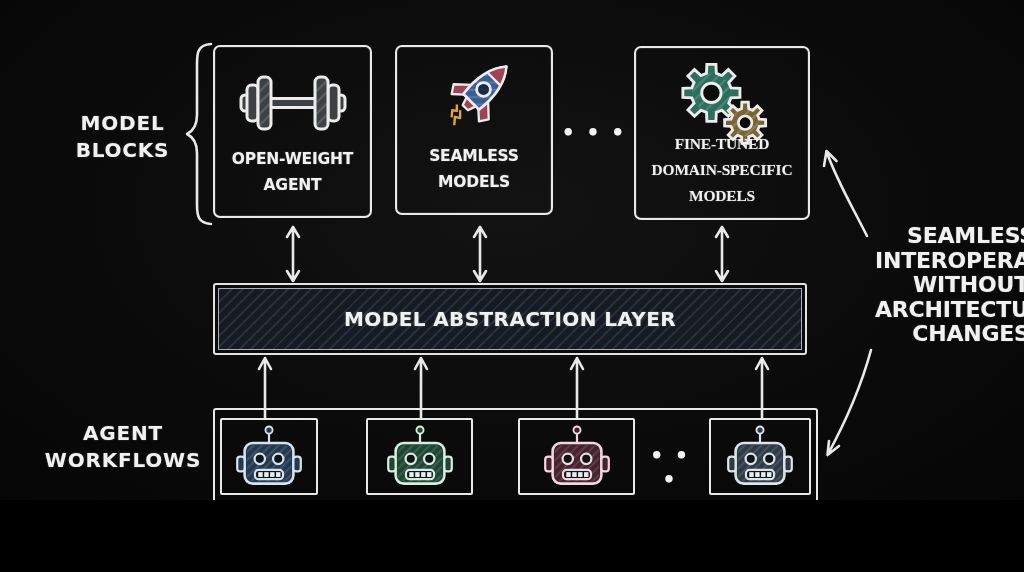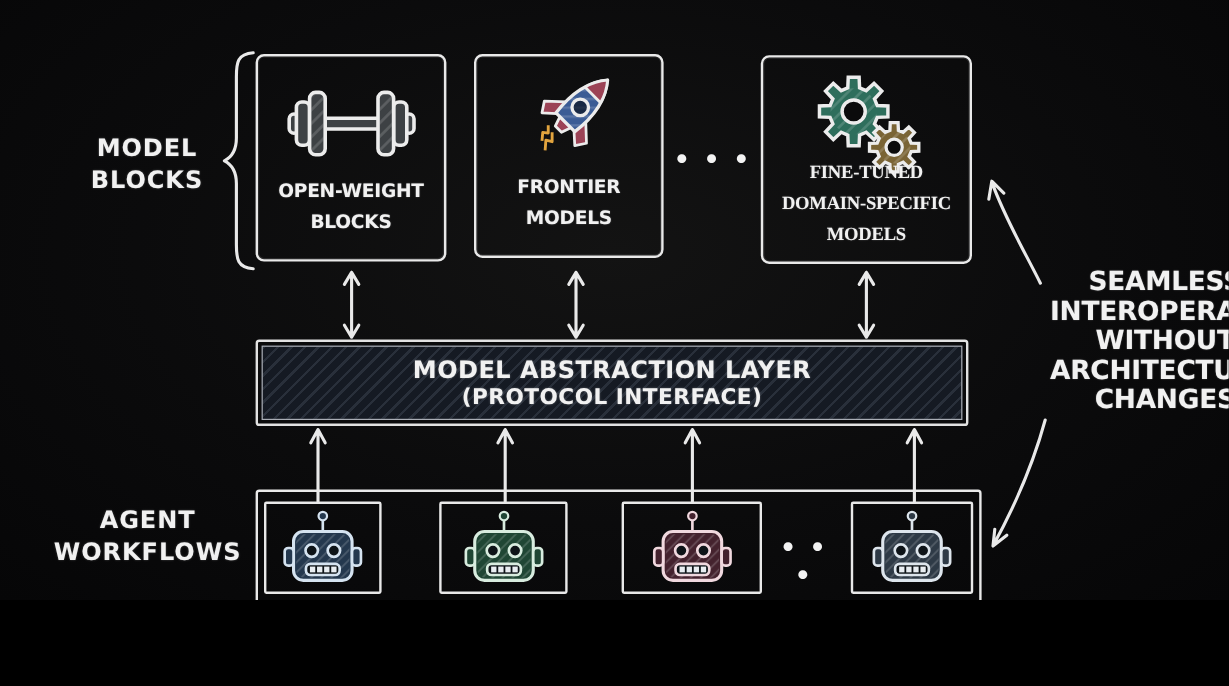--- a/index.html
+++ b/index.html
@@ -135,40 +135,40 @@
           <rect x="9" y="20" width="11" height="36" rx="4.5"></rect>
           <rect x="90" y="20" width="11" height="36" rx="4.5"></rect>
           <rect x="20" y="12" width="13" height="52" rx="5"></rect>
           <rect x="77" y="12" width="13" height="52" rx="5"></rect>
         </g>
         <rect x="21.5" y="13.5" width="10" height="49" rx="4" fill="url(#hatch)"></rect>
         <rect x="78.5" y="13.5" width="10" height="49" rx="4" fill="url(#hatch)"></rect>
       </svg>
     </div>
     <div class="label ctr pre">OPEN-WEIGHT
-BLOCKS</div>
+AGENT</div>
   </div>
 
   <div id="model-box-2" class="abs model-box">
     <div class="icon-wrap">
       <svg class="icon-rocket" viewBox="0 0 100 100">
         <g transform="translate(54,46) rotate(45)" stroke="#ececec" stroke-width="3" stroke-linejoin="round">
           <path d="M-12,-4 L-27,10 L-21,19 L-11,10 Z" stroke-width="2.5" fill="#9c4356"></path>
           <path d="M12,-4 L27,10 L21,19 L11,10 Z" stroke-width="2.5" fill="#9c4356"></path>
           <path d="M-7,10 L7,10 L4,19 L-4,19 Z" stroke-width="2.5" fill="#9c4356"></path>
           <path d="M0,-44 C11,-31 15,-12 12,10 L-12,10 C-15,-12 -11,-31 0,-44 Z" fill="#3b5c95"></path>
           <path d="M0,-44 C11,-31 15,-12 12,10 L-12,10 C-15,-12 -11,-31 0,-44 Z" fill="url(#hatch)" stroke="none"></path>
           <path d="M0,-44 C5.5,-37.5 8.5,-31 10,-25 L-10,-25 C-8.5,-31 -5.5,-37.5 0,-44 Z" stroke-width="2.5" fill="#9c4356"></path>
           <circle cx="0" cy="-9" r="7.5" fill="rgba(8,14,24,0.65)"></circle>
           <path d="M-2,25 L4,31 L-1,34 L5,41" fill="none" stroke-width="2.6" stroke="#e2a43e"></path>
           <path d="M-9,23 L-4,28 L-8,31 L-3,37" fill="none" stroke-width="2.6" stroke="#e2a43e"></path>
         </g>
       </svg>
     </div>
-    <div class="label ctr pre">FRONTIER
+    <div class="label ctr pre">SEAMLESS
 MODELS</div>
   </div>
 
   <div id="ellipsis-models" class="abs dots ctr">•  •  •</div>
 
   <div id="model-box-3" class="abs model-box">
     <div class="icon-wrap">
       <svg class="icon-gears" viewBox="0 0 110 95">
         <use href="#gear-path" transform="translate(44,37)" stroke="#ececec" stroke-width="3" fill="#2e6e5c"></use>
         <circle cx="44" cy="37" r="20" fill="url(#hatch)"></circle>
@@ -179,21 +179,20 @@
       </svg>
     </div>
     <div class="label ctr pre">FINE-TUNED
 DOMAIN-SPECIFIC
 MODELS</div>
   </div>
 
   <div id="abstraction-layer" class="abs">
     <div class="bar-inner">
       <div class="bar-title">MODEL ABSTRACTION LAYER</div>
-      <div class="bar-subtitle">(PROTOCOL INTERFACE)</div>
     </div>
   </div>
 
   <div id="agent-outer-box" class="abs"></div>
 
   <div id="robot-box-1" class="abs robot-box">
     <svg viewBox="0 0 100 92">
       <g stroke-width="3" stroke="#d5e3f0" fill="#24384e">
         <line x1="50" y1="28" x2="50" y2="14"></line>
         <circle cx="50" cy="9.5" r="4.8" stroke-width="2.5"></circle>

